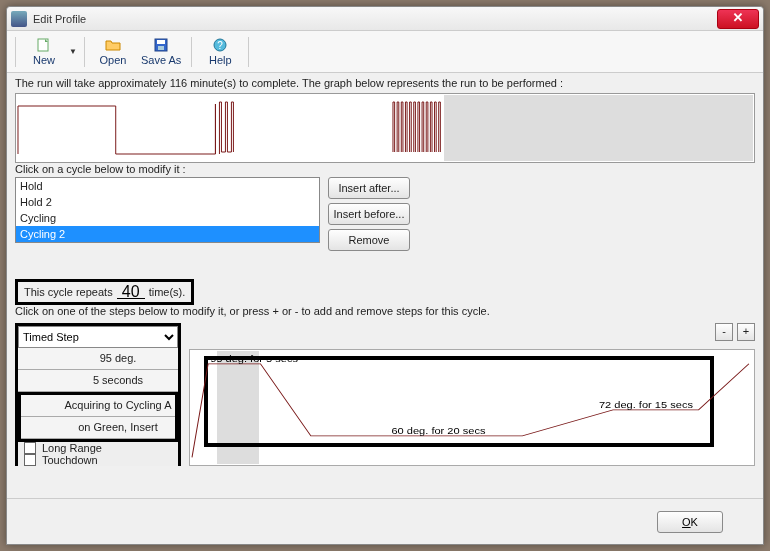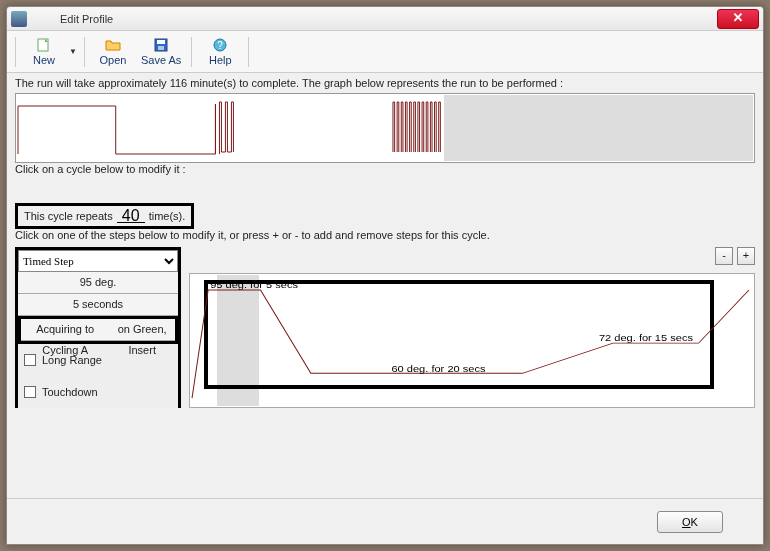--- a/index.html
+++ b/index.html
@@ -27,21 +27,20 @@
     flex-direction: column;
   }
   .titlebar {
     height: 24px;
     background: linear-gradient(#f8f8f8,#e8e8e8);
     border-bottom: 1px solid #ccc;
     display: flex;
     align-items: center;
     padding: 0 4px;
     border-radius: 4px 4px 0 0;
-    gap: 27px;
   }
   .title-icon {
     width: 16px; height: 16px;
     background: linear-gradient(#7ab, #458);
     border-radius: 2px;
     margin-right: 6px;
   }
   .titletext { flex: 1; color: #333; }
   .closebtn {
     width: 42px; height: 20px;
@@ -151,38 +150,38 @@
     background: #eee;
     display: flex;
     flex-direction: column;
   }
   .left-panel .cell {
     height: 22px;
     border-bottom: 1px solid #aaa;
     line-height: 21px;
     text-align: center;
     background: #f4f4f4;
+    padding-left: 40px;
   }
   .left-panel select {
     height: 22px;
     width: 100%;
     border: 1px solid #888;
     font-size: 11px;
     background: #fff;
-    font-family: Liberation Serif, serif;
   }
   .acq-block {
     border: 3px solid #000;
     display: flex;
-    flex-direction: row;
+    flex-direction: column;
   }
   .acq-block .cell { background: #f4f4f4; }
   .check-row {
     display: flex; align-items: center; gap: 6px;
-    padding: 10px 6px;
+    padding: 0 6px;
   }
   .chk {
     width: 12px; height: 12px;
     border: 1px solid #666;
     background: #fff;
   }
   .right-panel { flex: 1; display: flex; flex-direction: column; }
   .pm-row { display: flex; justify-content: flex-end; gap: 4px; }
   .pm-row .sq {
     width: 18px; height: 18px;
@@ -453,20 +452,33 @@
             <line x1="720.7" x2="725.2900000000001" y1="58" y2="58" stroke="#0a0" stroke-width="2"></line>
             <path d="M728.35 58 L728.35 6 L731.41 6 L731.41 58" stroke="#7a1a1a" fill="none" stroke-width="1"></path>
             <line x1="728.35" x2="731.41" y1="6" y2="6" stroke="#22a" stroke-width="2"></line>
             <line x1="728.35" x2="732.94" y1="58" y2="58" stroke="#0a0" stroke-width="2"></line>
           </g>
         </svg>
     </div>
 
     <div class="cycle-label">Click on a cycle below to modify it :</div>
 
+    <div class="cycle-row">
+      <div class="listbox">
+        <div class="item">Hold</div>
+        <div class="item">Hold 2</div>
+        <div class="item">Cycling</div>
+        <div class="item sel">Cycling 2</div>
+      </div>
+      <div class="btncol">
+        <div class="btn">Insert after...</div>
+        <div class="btn">Insert before...</div>
+        <div class="btn">Remove</div>
+      </div>
+    </div>
 
     <div class="repeats">
       <span>This cycle repeats</span>
       <input value="40" style="">
       <span>time(s).</span>
     </div>
 
     <div class="steps-label">Click on one of the steps below to modify it, or press + or - to add and remove steps for this cycle.</div>
 
     <div class="steps-row">

